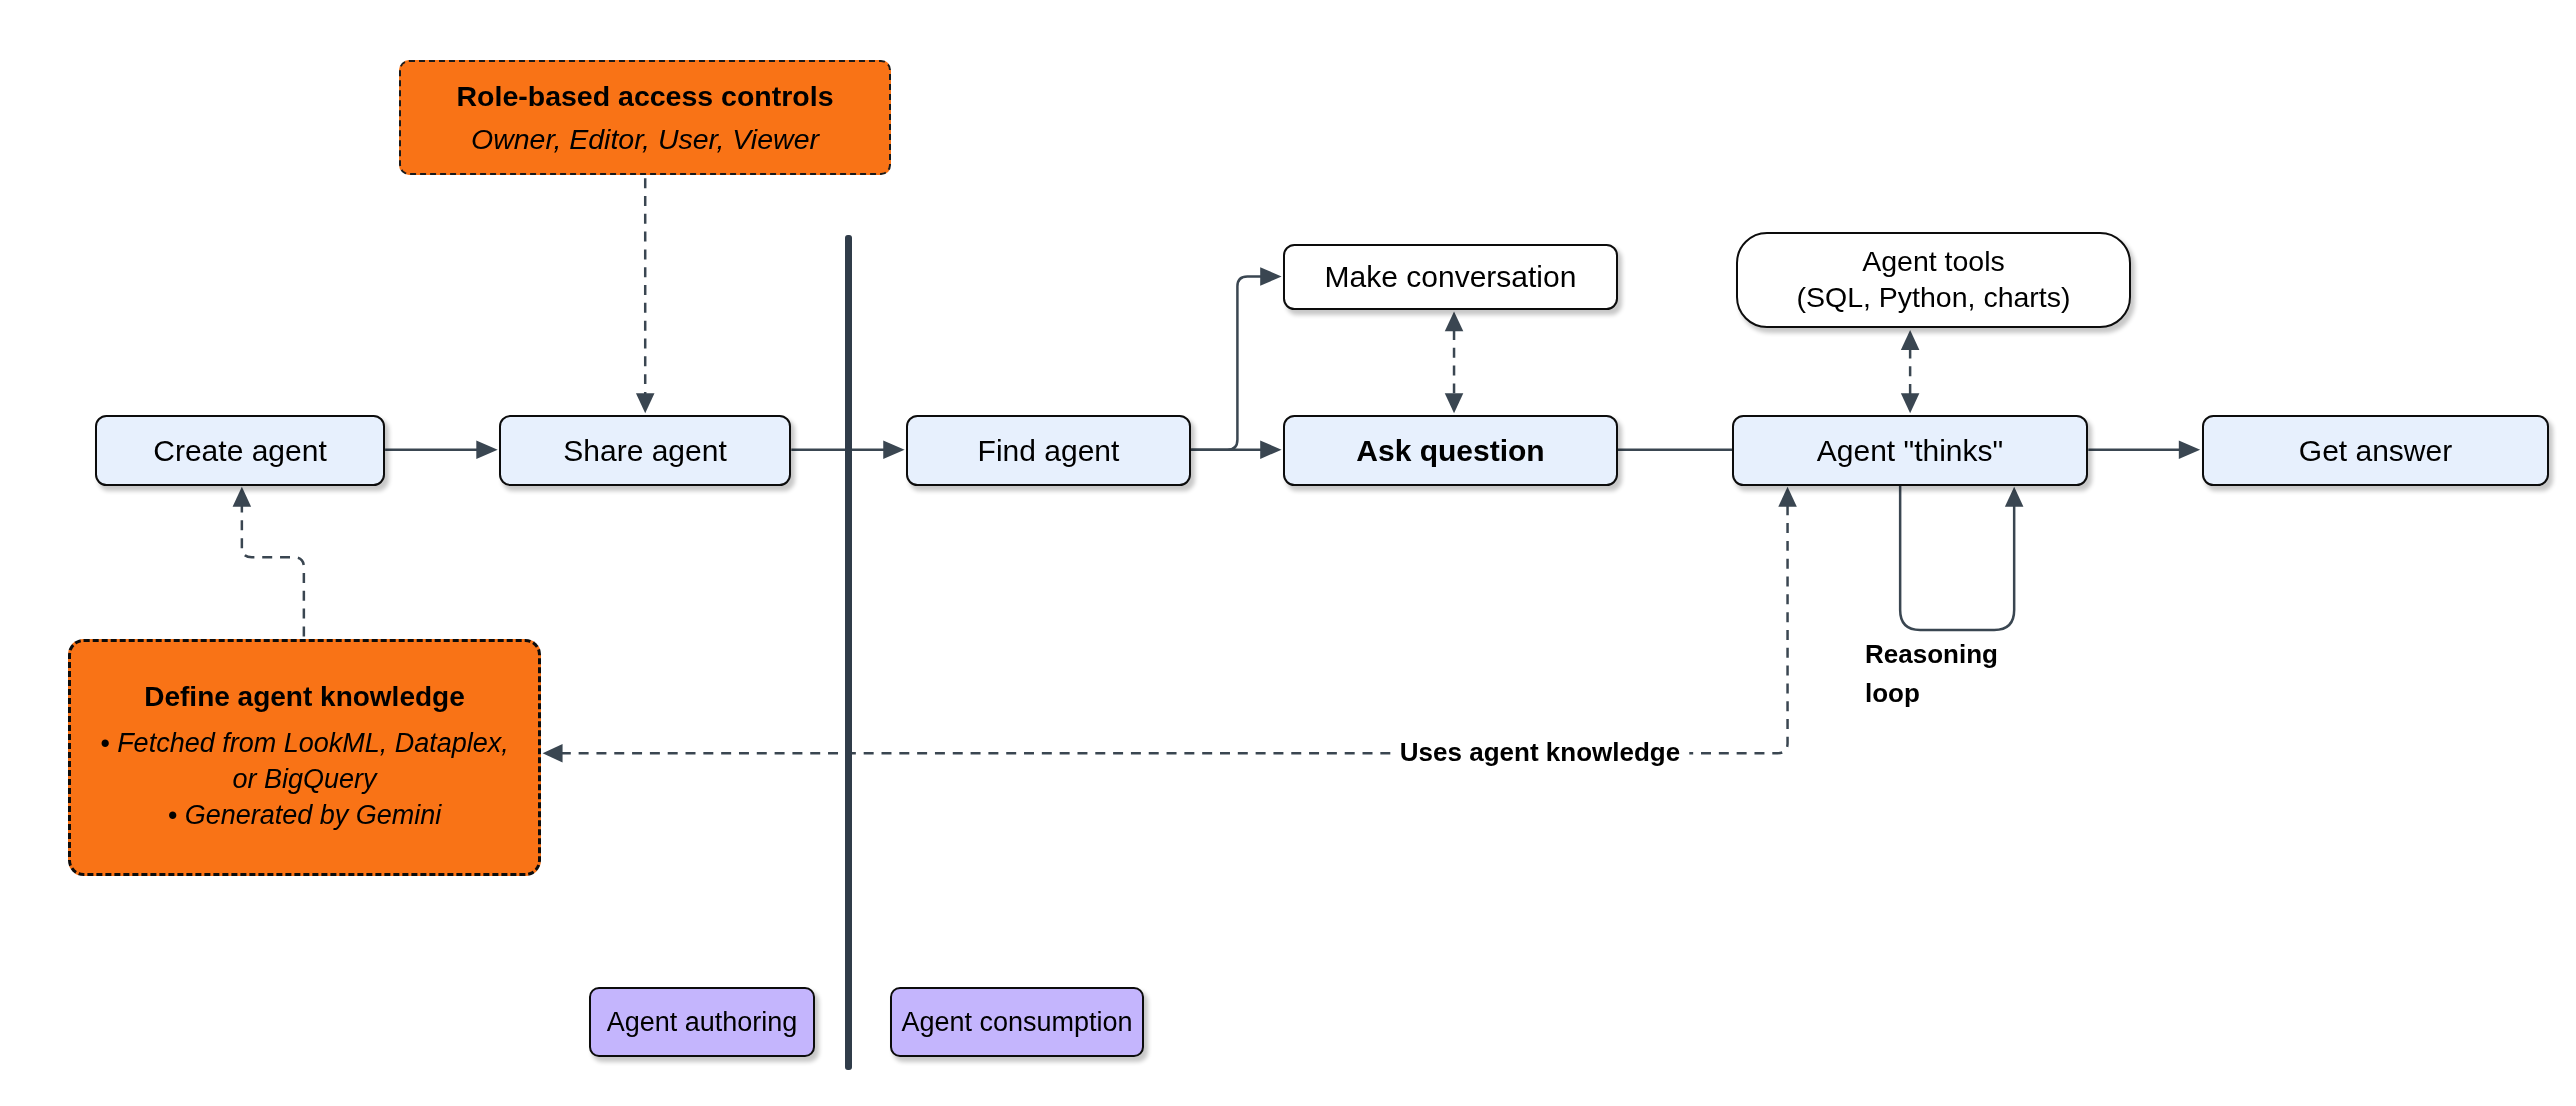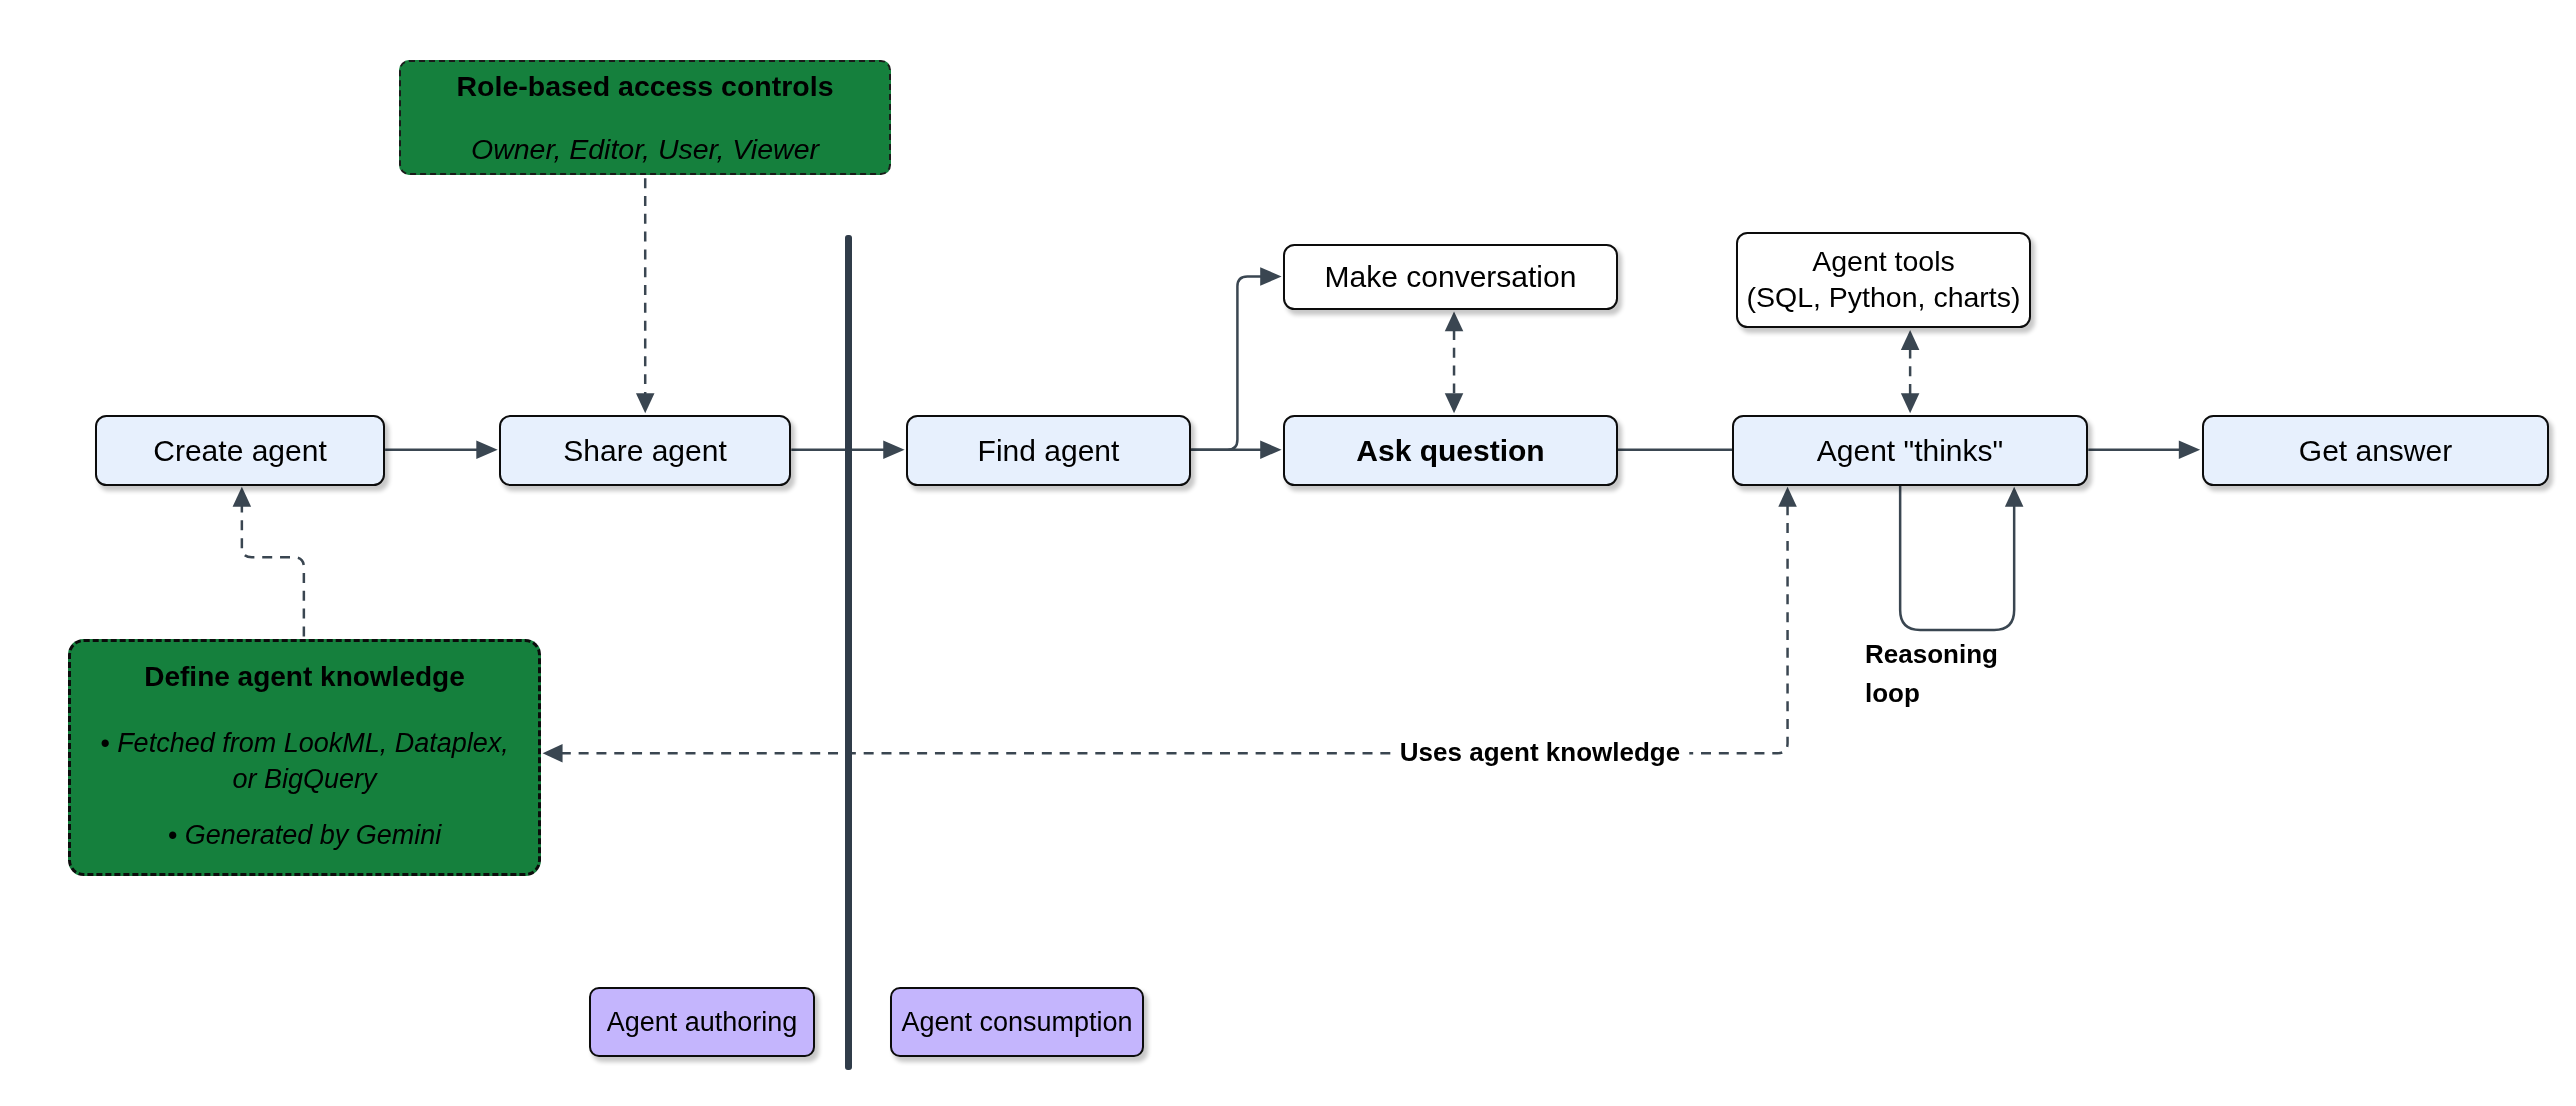--- a/index.html
+++ b/index.html
@@ -12,21 +12,21 @@
     background:#e7f0fd;border:2.9px solid #0c0c0c;border-radius:11.4px;
     font-size:30px;line-height:1.2;text-align:center;
     box-shadow:3.6px 4.3px 4.3px rgba(0,0,0,0.22);
     box-sizing:border-box;
   }
   .node.white{background:#ffffff;}
   .node.green{background:#c4b5fd;border-radius:10px;font-size:27px;}
   .node.twoline{flex-direction:column;font-size:28.5px;line-height:1.25;}
   .notebox{
     position:absolute;display:flex;flex-direction:column;align-items:center;justify-content:center;
-    background:#15803d;box-sizing:border-box;text-align:center;gap:20px;
+    background:#f97316;box-sizing:border-box;text-align:center;
   }
   .rbac{border:2.1px dashed #1a1a1a;border-radius:10px;}
   .rbac .title{font-weight:bold;font-size:28.5px;margin-bottom:10px;}
   .rbac .subtitle{font-style:italic;font-size:28.5px;}
   .knowledge{border:3.6px dashed #0c0c0c;border-radius:15.7px;}
   .knowledge .title{font-weight:bold;font-size:28px;margin-bottom:11.4px;}
   .knowledge .bullet{font-style:italic;font-size:27px;line-height:1.35;width:421px;}
   .floatlabel{position:absolute;font-weight:bold;text-align:left;}
   .reasoning{left:1865px;top:635px;width:185px;font-size:26px;line-height:1.5;}
   .uses{left:1540px;top:736px;transform:translateX(-50%);font-size:26px;
@@ -93,21 +93,21 @@
 </div>
 
 <div class="node white" style="left:1283px;top:244px;width:335px;height:66px;">
   <span>Make conversation</span>
 </div>
 
 <div class="node" style="left:1283px;top:415px;width:335px;height:71px;font-weight:bold;">
   <span>Ask question</span>
 </div>
 
-<div class="node white twoline" style="left:1736px;top:232px;width:295px;height:96px;">
+<div class="node white twoline" style="left:1736px;top:232px;width:395px;height:96px;border-radius:31px;">
   <span>Agent tools</span>
   <span>(SQL, Python, charts)</span>
 </div>
 
 <div class="node" style="left:1732px;top:415px;width:356px;height:71px;">
   <span>Agent "thinks"</span>
 </div>
 
 <div class="node" style="left:2202px;top:415px;width:347px;height:71px;">
   <span>Get answer</span>

